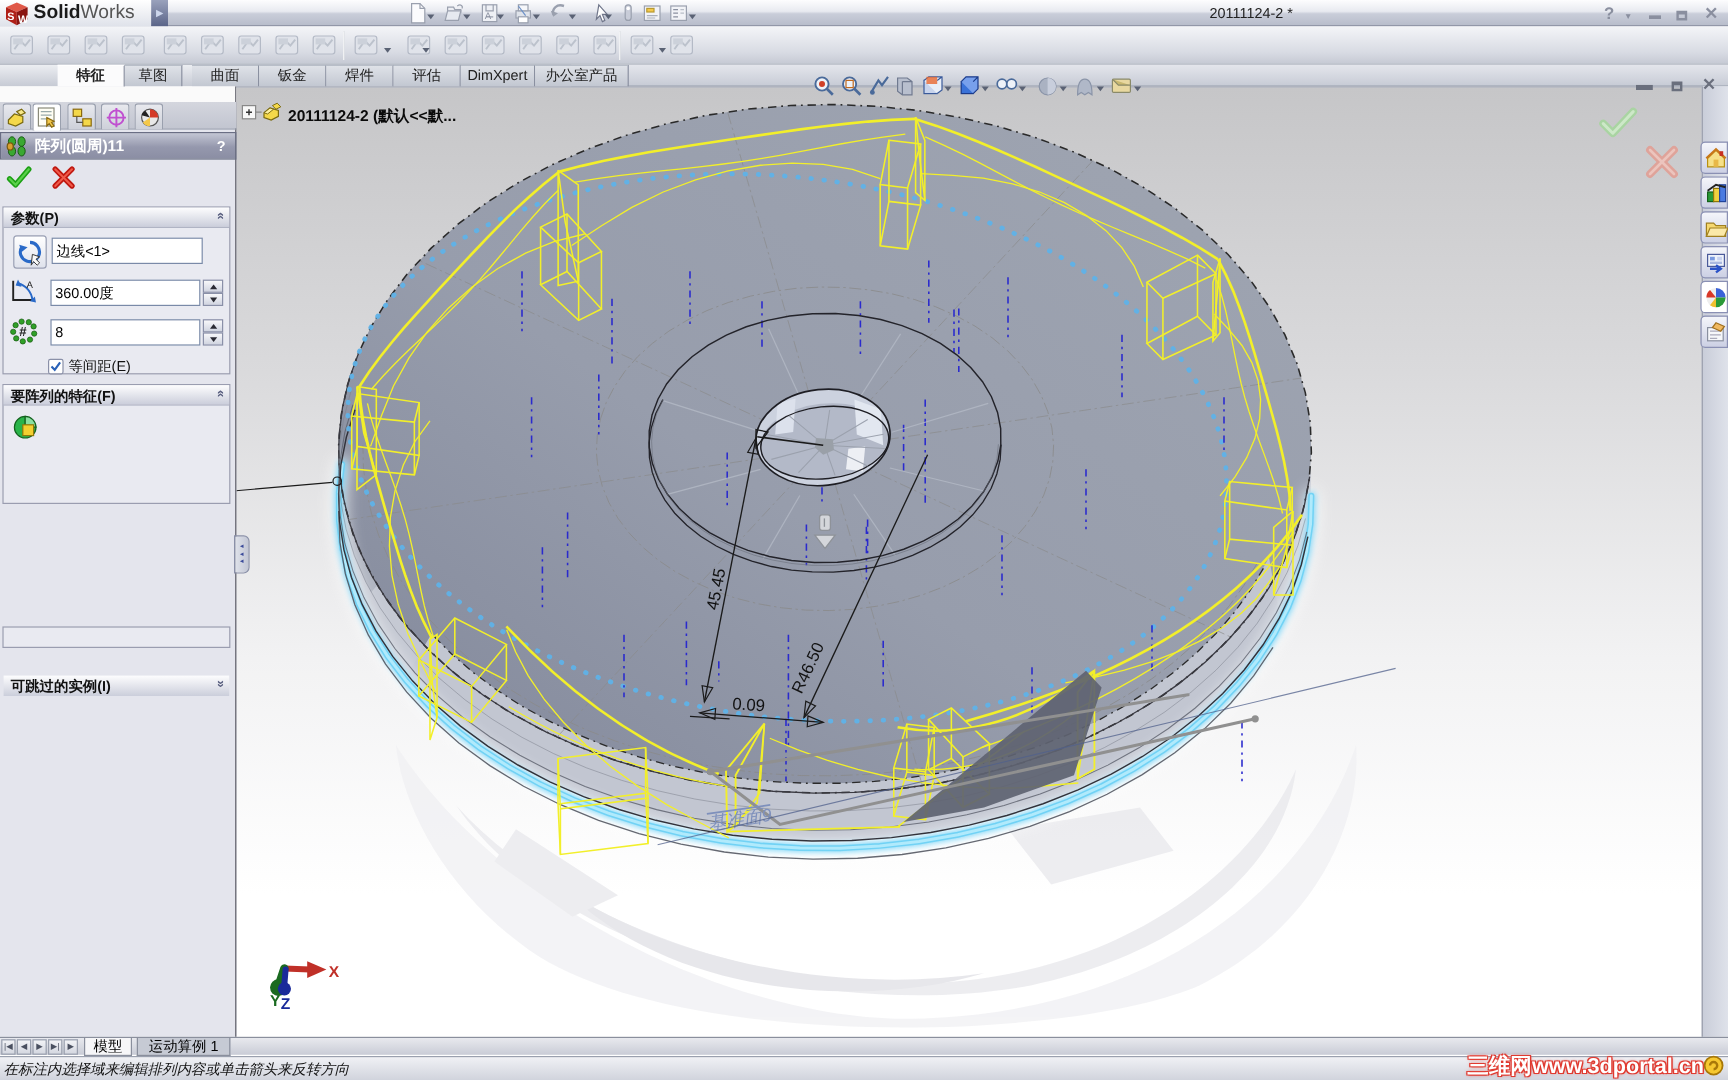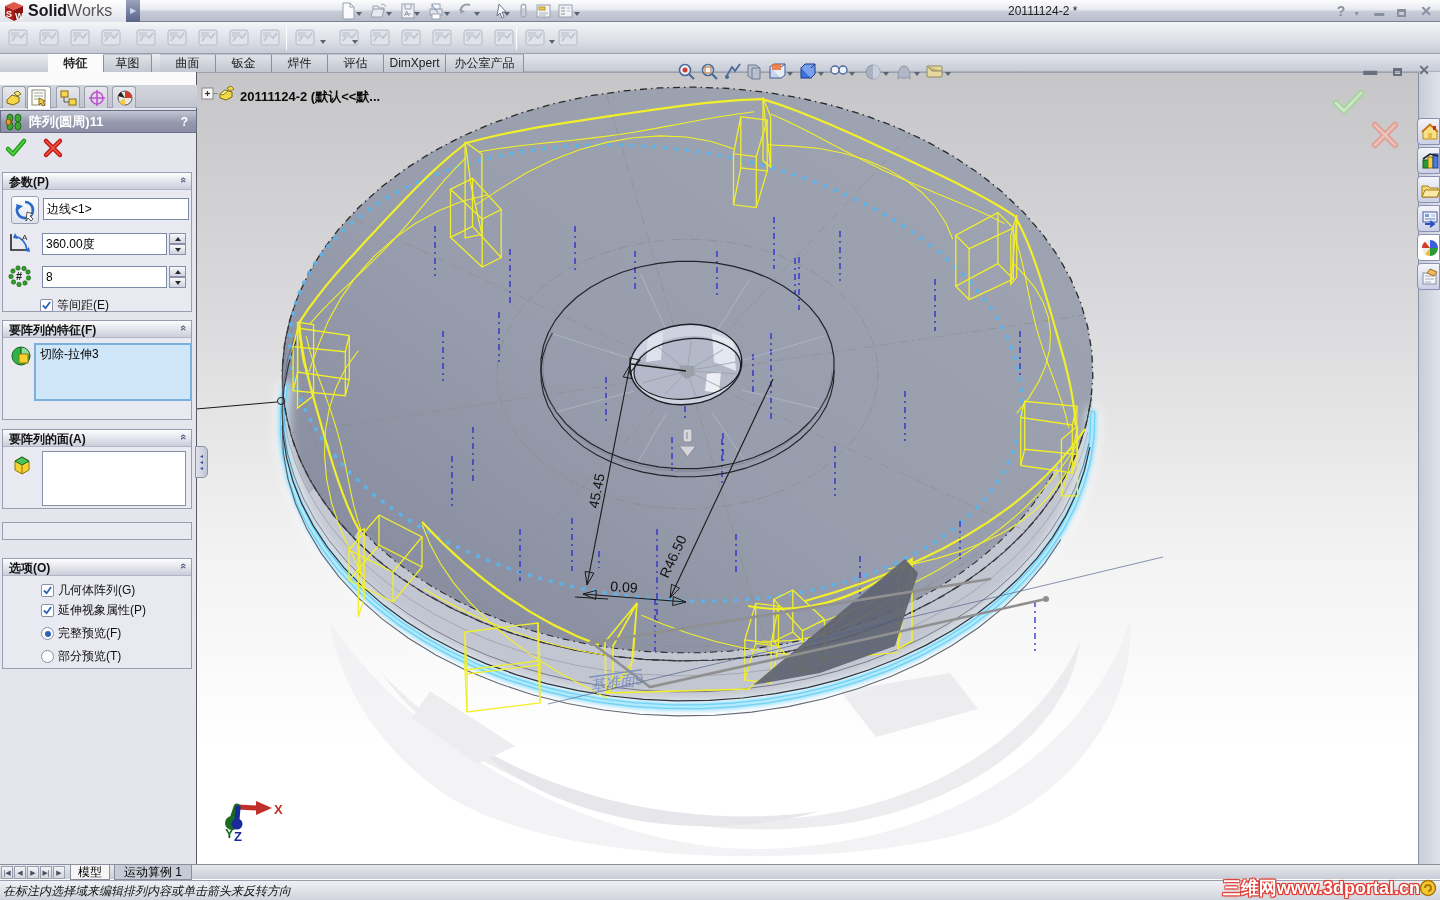--- a/index.html
+++ b/index.html
@@ -707,21 +707,21 @@
         </svg>
   </div>
 
   <div class="grp" style="top:87px;height:140px">
     <div class="grphead">参数(P)<span class="chev">«</span></div>
     <div class="selbtn" style="left:8px;top:23px"><svg width="24" height="24" viewBox="0 0 24 24">
             <path d="M12,4 a8,8 0 1,1 -7,4" fill="none" stroke="#2a6ac8" stroke-width="2.6"></path>
             <path d="M3,6 l2,6 5,-4 Z" fill="#2a6ac8"></path>
             <path d="M14,14 l6,2 -3,2 3,3 -2,2 -3,-3 -2,3 Z" fill="#f8f8f8" stroke="#333" stroke-width="0.8"></path>
           </svg></div>
-    <input class="fld" style="left: 40px; top: 25px; width: 146px;" value="边线&lt;1&gt;">
+    <input class="fld" style="left: 40px; top: 25px; width: 126px;" value="边线&lt;1&gt;">
     <div class="rowicon" style="left:4px;top:57px"><svg width="26" height="26" viewBox="0 0 26 26">
             <path d="M4,4 v16 h16" fill="none" stroke="#222" stroke-width="1.6"></path>
             <path d="M20,20 A16,16 0 0,0 8,6" fill="none" stroke="#2a6ac8" stroke-width="1.6"></path>
             <path d="M8,3 l-2,5 5,1 Z" fill="#2a6ac8"></path>
             <path d="M22,17 l-4,4 5,1 Z" fill="#2a6ac8"></path>
             <text x="15" y="10" font-size="8" fill="#222">A</text>
           </svg></div>
     <input class="fld" style="left: 39px; top: 60px; width: 125px;" value="360.00度">
     <div class="spin" style="left:166px;top:60px">
 <div class="spbtn">
@@ -761,54 +761,27 @@
           </span>等间距(E)</div>
   </div>
 
   <div class="grp" style="top:235px;height:100px">
     <div class="grphead">要阵列的特征(F)<span class="chev">«</span></div>
     <div class="rowicon" style="left:6px;top:23px"><svg width="24" height="24" viewBox="0 0 24 24">
             <path d="M12,3 a9,9 0 1,0 9,9 l-9,0 Z" fill="#2ab44a" stroke="#14621f" stroke-width="1"></path>
             <path d="M12,3 a9,9 0 0,1 9,9 l-9,0 Z" fill="#8ae0a0" stroke="#14621f"></path>
             <rect x="10" y="10" width="9" height="9" fill="#f4d030" stroke="#907808"></rect>
           </svg></div>
-    <div class="listbox sel" style="left:31px;top:22px;width:158px;height:58px">切除-拉伸3</div>
   </div>
 
-  <div class="grp" style="top:344px;height:80px">
-    <div class="grphead">要阵列的面(A)<span class="chev">«</span></div>
-    <div class="rowicon" style="left:8px;top:24px"><svg width="22" height="22" viewBox="0 0 22 22">
-            <path d="M4,7 l7,-4 7,4 v9 l-7,4 -7,-4 Z" fill="#f4d030" stroke="#907808"></path>
-            <path d="M4,7 l7,-4 7,4 -7,4 Z" fill="#4ac45a" stroke="#14621f"></path>
-            <path d="M11,11 v9" stroke="#907808" fill="none"></path>
-          </svg></div>
-    <div class="listbox" style="left:39px;top:21px;width:144px;height:55px"></div>
-  </div>
 
   <div class="grp collapsed" style="top:437px;height:18px">
     <div class="grphead">可跳过的实例(I)<span class="chev">»</span></div>
   </div>
 
-  <div class="grp" style="top:473px;height:111px">
-    <div class="grphead">选项(O)<span class="chev">«</span></div>
-    <div class="cbrow" style="left:38px;top:23px"><span class="cb">
-            <svg width="9" height="9" viewBox="0 0 10 10">
-              <path d="M1,5 L4,8 L9,1" fill="none" stroke="#2a62b8" stroke-width="2"></path>
-            </svg>
-          </span>几何体阵列(G)</div>
-    <div class="cbrow" style="left:38px;top:43px"><span class="cb">
-            <svg width="9" height="9" viewBox="0 0 10 10">
-              <path d="M1,5 L4,8 L9,1" fill="none" stroke="#2a62b8" stroke-width="2"></path>
-            </svg>
-          </span>延伸视象属性(P)</div>
-    <div class="cbrow" style="left:38px;top:66px"><span class="rb">
-            <span class="rbdot"></span>
-          </span>完整预览(F)</div>
-    <div class="cbrow" style="left:38px;top:89px"><span class="rb"></span>部分预览(T)</div>
-  </div>
   <div id="pmsplit">
         <span>◄</span>
         <span>◄</span>
         <span>◄</span>
       </div>
 </div>
 
 <div id="bottomtabs">
   <div class="navbtn" style="left:1px">|◀</div>
   <div class="navbtn" style="left:14px">◀</div>

